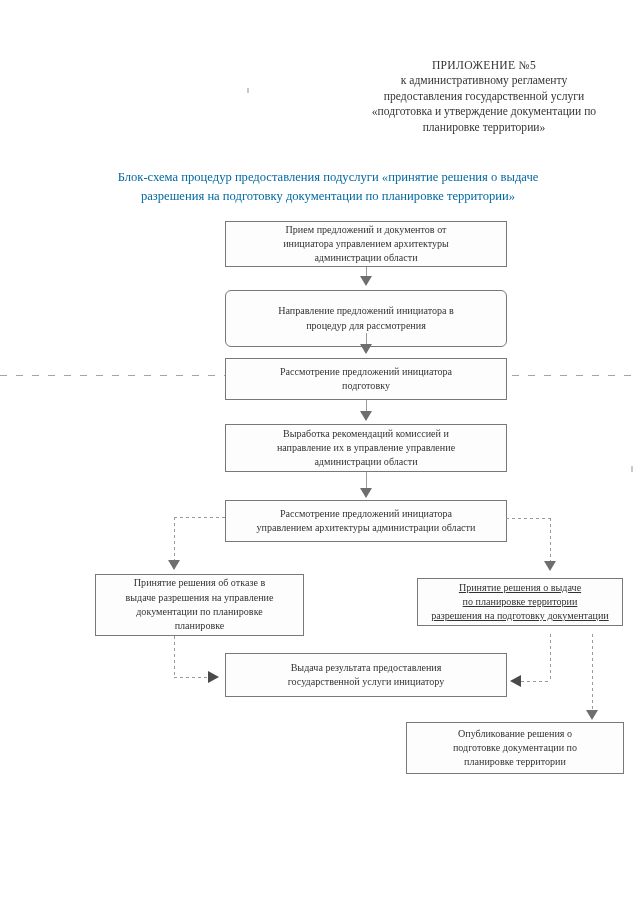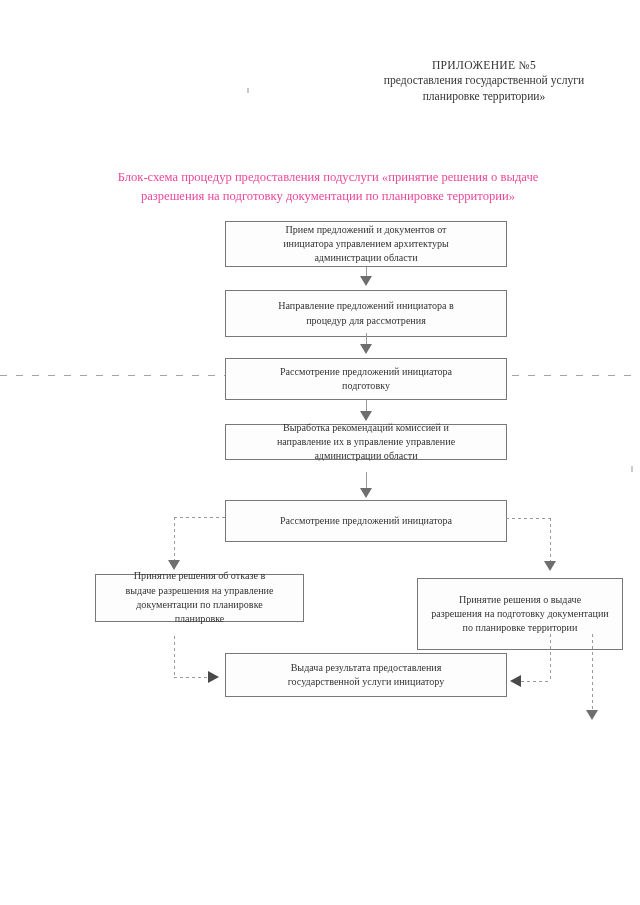--- a/index.html
+++ b/index.html
@@ -52,21 +52,21 @@
 
   
   .chart-title {
     position: absolute;
     left: 78px;
     top: 168px;
     width: 500px;
     text-align: center;
     font-size: 12.6px;
     line-height: 19px;
-    color: #ec4899;
+    color: #0369a1;
   }
   .chart-title .tl { display: block; }
 
   
   .flow { position: absolute; left: 9px; top: 0; width: 640px; height: 905px; padding-left: 44px; }
 
   .node {
     position: absolute;
     box-sizing: border-box;
     border: 1px solid #787878;
@@ -130,21 +130,23 @@
 <body>
 
 <div class="page">
 
   <div class="scan-line" style="top:375px;"></div>
   <div class="edge-mark" style="left:247px; top:88px; width:2px; height:5px;"></div>
   <div class="edge-mark" style="left:631px; top:466px; width:2px; height:6px;"></div>
 
   <div class="doc-header">
     <span class="hl first">ПРИЛОЖЕНИЕ №5</span>
+    <span class="hl">к административному регламенту</span>
     <span class="hl">предоставления государственной услуги</span>
+    <span class="hl">«подготовка и утверждение документации по</span>
     <span class="hl">планировке территории»</span>
   </div>
 
   <div class="chart-title">
     <span class="tl">Блок-схема процедур предоставления подуслуги «принятие решения о выдаче</span>
     <span class="tl">разрешения на подготовку документации по планировке территории»</span>
   </div>
 
   <div class="flow">
 
@@ -152,79 +154,80 @@
       <div>
         <span>Прием предложений и документов от</span>
         <span>инициатора управлением архитектуры</span>
         <span>администрации области</span>
       </div>
     </div>
 
     <div class="arrow-v" style="left:357px; top:267px; height:14px;"></div>
     <div class="head-down" style="left:351px; top:276px;"></div>
 
-    <div class="node" style="left:216px; top:290px; width:282px; height:47px;">
+    <div class="node" style="left:216px; top:290px; width:282px; height:57px;border-radius:6px;">
       <div>
         <span>Направление предложений инициатора в</span>
         <span>процедур для рассмотрения</span>
       </div>
     </div>
 
     <div class="arrow-v" style="left:357px; top:333px; height:16px;"></div>
     <div class="head-down" style="left:351px; top:344px;"></div>
 
     <div class="node" style="left:216px; top:358px; width:282px; height:42px;">
       <div>
         <span>Рассмотрение предложений инициатора</span>
         <span>подготовку</span>
       </div>
     </div>
 
     <div class="arrow-v" style="left:357px; top:400px; height:16px;"></div>
     <div class="head-down" style="left:351px; top:411px;"></div>
 
-    <div class="node" style="left:216px; top:424px; width:282px; height:36px;">
+    <div class="node" style="left:216px; top:424px; width:282px; height:48px;">
       <div>
         <span>Выработка рекомендаций комиссией и</span>
         <span>направление их в управление управление</span>
         <span>администрации области</span>
       </div>
     </div>
 
     <div class="arrow-v" style="left:357px; top:472px; height:22px;"></div>
     <div class="head-down" style="left:351px; top:488px;"></div>
 
     <div class="node" style="left:216px; top:500px; width:282px; height:42px;">
       <div>
         <span>Рассмотрение предложений инициатора</span>
+        <span>управлением архитектуры администрации области</span>
       </div>
     </div>
 
     <div class="arrow-h dashed" style="left:165px; top:517px; width:52px;"></div>
     <div class="arrow-v dashed" style="left:165px; top:517px; height:48px;"></div>
     <div class="head-down" style="left:159px; top:560px;"></div>
 
     <div class="arrow-h dashed" style="left:497px; top:518px; width:45px;"></div>
     <div class="arrow-v dashed" style="left:541px; top:518px; height:48px;"></div>
     <div class="head-down" style="left:535px; top:561px;"></div>
 
-    <div class="node" style="left:86px; top:574px; width:209px; height:48px;">
+    <div class="node" style="left:86px; top:574px; width:209px; height:62px;">
       <div>
         <span>Принятие решения об отказе в</span>
         <span>выдаче разрешения на управление</span>
         <span>документации по планировке</span>
         <span>планировке</span>
       </div>
     </div>
 
-    <div class="node" style="left:408px; top:578px; width:206px; height:72px;">
+    <div class="node" style="left:408px; top:578px; width:206px; height:48px;text-decoration:underline;">
       <div>
         <span>Принятие решения о выдаче</span>
+        <span>по планировке территории</span>
         <span>разрешения на подготовку документации</span>
-        <span>по планировке территории</span>
       </div>
     </div>
 
     <div class="arrow-v dashed" style="left:165px; top:636px; height:42px;"></div>
     <div class="arrow-h dashed" style="left:165px; top:677px; width:36px;"></div>
     <div class="head-right" style="left:199px; top:671px;"></div>
 
     <div class="arrow-v dashed" style="left:541px; top:634px; height:48px;"></div>
     <div class="arrow-h dashed" style="left:512px; top:681px; width:30px;"></div>
     <div class="head-left" style="left:501px; top:675px;"></div>
@@ -232,15 +235,22 @@
     <div class="node" style="left:216px; top:653px; width:282px; height:44px;">
       <div>
         <span>Выдача результата предоставления</span>
         <span>государственной услуги инициатору</span>
       </div>
     </div>
 
     <div class="arrow-v dashed" style="left:583px; top:634px; height:84px;"></div>
     <div class="head-down" style="left:577px; top:710px;"></div>
 
+    <div class="node" style="left:397px; top:722px; width:218px; height:52px;">
+      <div>
+        <span>Опубликование решения о</span>
+        <span>подготовке документации по</span>
+        <span>планировке территории</span>
+      </div>
+    </div>
 
   </div>
 </div>
 
 </body></html>

